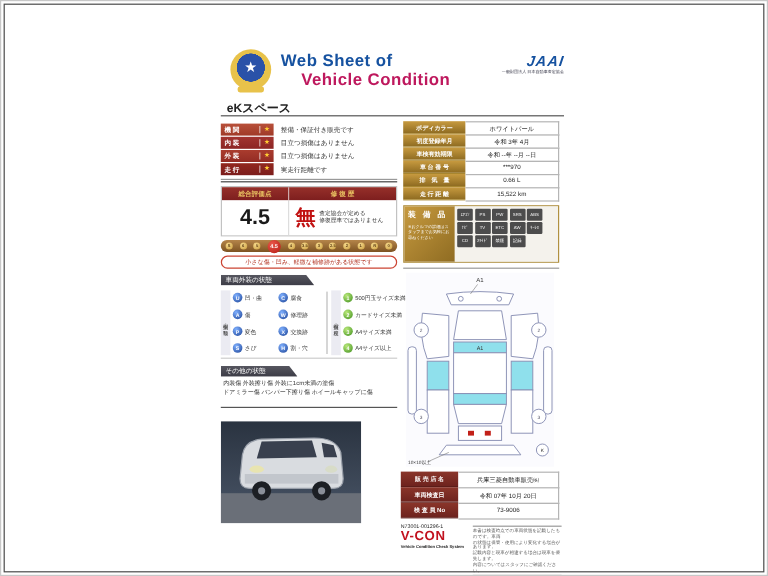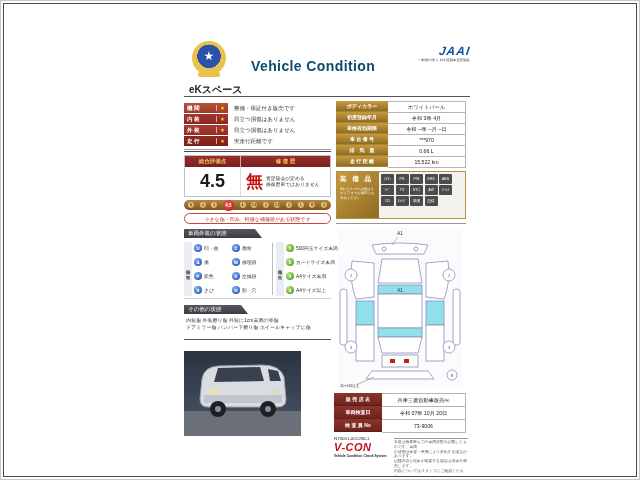--- a/index.html
+++ b/index.html
@@ -8,21 +8,21 @@
   .frame { position:absolute; inset:2px; border:1px solid #4a4a4a; pointer-events:none; }
   .sheet { position:absolute; left:183px; top:38px; width:286px; height:424px; }
   .abs { position:absolute; }
 
   
   .emblem { left:8px; top:2px; width:34px; height:34px; border-radius:50%;
     background:radial-gradient(circle at 50% 45%, #2a52a8 0 46%, #e8c24a 47% 72%, #caa43a 73% 100%); }
   .emblem .star { position:absolute; left:0; right:0; top:8px; text-align:center; color:#fff; font-size:12px; }
   .emblem .ribbon { position:absolute; left:6px; right:6px; bottom:-2px; height:5px; background:#e8c24a; border-radius:2px; }
   .title1 { left:50px; top:3px; font-size:14px; font-weight:bold; color:#1652a0; letter-spacing:.4px; }
-  .title2 { left:67px; top:19px; font-size:14px; font-weight:bold; color:#0c4a6e; letter-spacing:.4px; }
+  .title2 { left:67px; top:19px; font-size:14px; font-weight:bold; color:#be185d; letter-spacing:.4px; }
   .jaai { right:0px; top:5px; font-size:12px; font-weight:900; font-style:italic; color:#1652a0; transform:skewX(-8deg); letter-spacing:1px; }
   .jaai-sub { right:0px; top:19px; font-size:3.4px; color:#334; }
   .model { left:5px; top:44px; font-size:10px; font-weight:bold; color:#222; }
   .head-rule { left:0; right:0; top:57px; border-top:1.5px solid #555; }
 
   
   .r-row { position:absolute; left:0; width:147px; height:10px; display:flex; align-items:center; }
   .r-label { width:44px; height:10px; display:flex; align-items:center; justify-content:space-between; padding:0 3px; color:#fff; font-size:5.5px; font-weight:bold; }
   .r-row:nth-of-type(1) .r-label { background:linear-gradient(#b8503a,#a03a28); }
   .r-row:nth-of-type(2) .r-label { background:linear-gradient(#a23430,#8c2524); }
@@ -84,37 +84,38 @@
   .badge { width:13px; height:9.5px; background:#4c4c4c; color:#fff; font-size:3.6px; display:flex; align-items:center; justify-content:center; border-radius:1px; }
   .sep3 { left:152px; top:184px; width:130px; border-top:1px solid #999; }
   .diagram { left:154px; top:188px; width:124px; height:162px; }
 
   .sales { left:150px; top:354px; width:132px; }
   .sales-row { height:13px; }
   .sales-row .lbl { width:48px; background:linear-gradient(#8a352a,#6e231e); color:#fff; font-size:5px; font-weight:bold; display:flex; align-items:center; justify-content:center; border-bottom:1px solid #5c1d19; }
   .sales-row .val { flex:1; background:#fff; border:1px solid #b5b5b5; border-left:none; margin-bottom:-1px; font-size:5.2px; color:#222; display:flex; align-items:center; justify-content:center; }
 
   .serial { left:150px; top:397px; font-size:4.4px; color:#222; }
-  .vcon { left:150px; top:402px; font-size:11px; font-weight:900; font-style:italic; color:#c1121f; letter-spacing:.5px; }
+  .vcon { left:150px; top:402px; font-size:11px; font-weight:900; color:#c1121f; letter-spacing:.5px; }
   .vcon-sub { left:150px; top:415px; font-size:3.4px; font-weight:bold; color:#222; }
   .disclaimer { left:210px; top:399px; width:74px; font-size:3.8px; line-height:4.8px; color:#555; border-top:1px solid #999; border-bottom:1px solid #999; padding:1px 0; }
 
   svg text { font-family:"Liberation Sans","DejaVu Sans",sans-serif; }
 </style>
 </head>
 <body>
 
 <div class="page">
   <div class="frame"></div>
   <div class="sheet">
 
     <div class="abs emblem">
       <span class="star">★</span>
       <span class="ribbon"></span>
     </div>
+    <div class="abs title1">Web Sheet of</div>
     <div class="abs title2">Vehicle Condition</div>
     <div class="abs jaai">JAAI</div>
     <div class="abs jaai-sub">一般財団法人 日本自動車査定協会</div>
     <div class="abs model">eKスペース</div>
     <div class="abs head-rule"></div>
 
     <div class="abs" style="left:0;top:64px;width:147px;">
 
         <div class="r-row" style="position:relative;margin-bottom:1px;">
           <div class="r-label">

